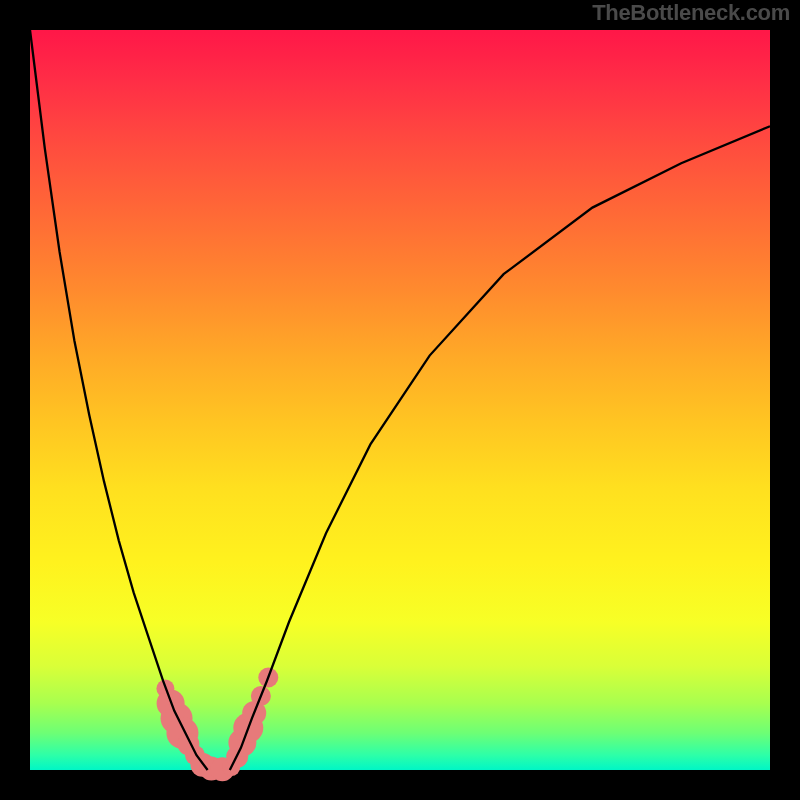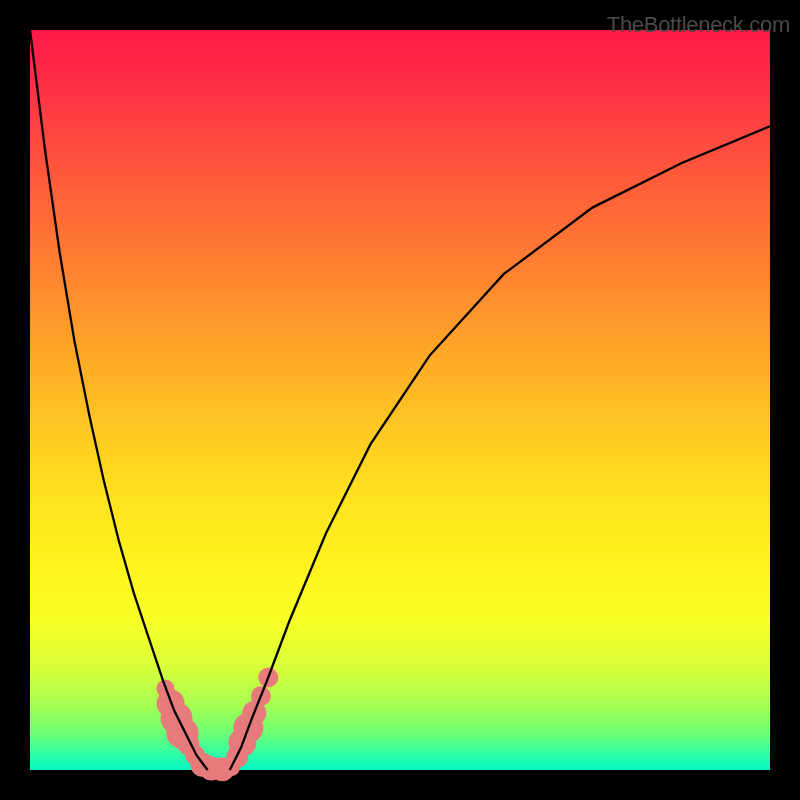--- a/index.html
+++ b/index.html
@@ -37,25 +37,25 @@
       #f7ff26 80%,
       #d9ff38 86%,
       #a8ff4f 91%,
       #6dff75 95%,
       #2dffa8 98%,
       #00f6c6 100%
     );
   }
   .watermark {
     position: absolute;
-    top: 12px;
+    top: 0;
     right: 10px;
     color: #4a4a4a;
     font-size: 22px;
-    font-weight: 400;
+    font-weight: 700;
     letter-spacing: -0.3px;
     z-index: 10;
   }
   svg.curves {
     position: absolute;
     left: 0;
     top: 0;
     width: 740px;
     height: 740px;
     overflow: visible;

